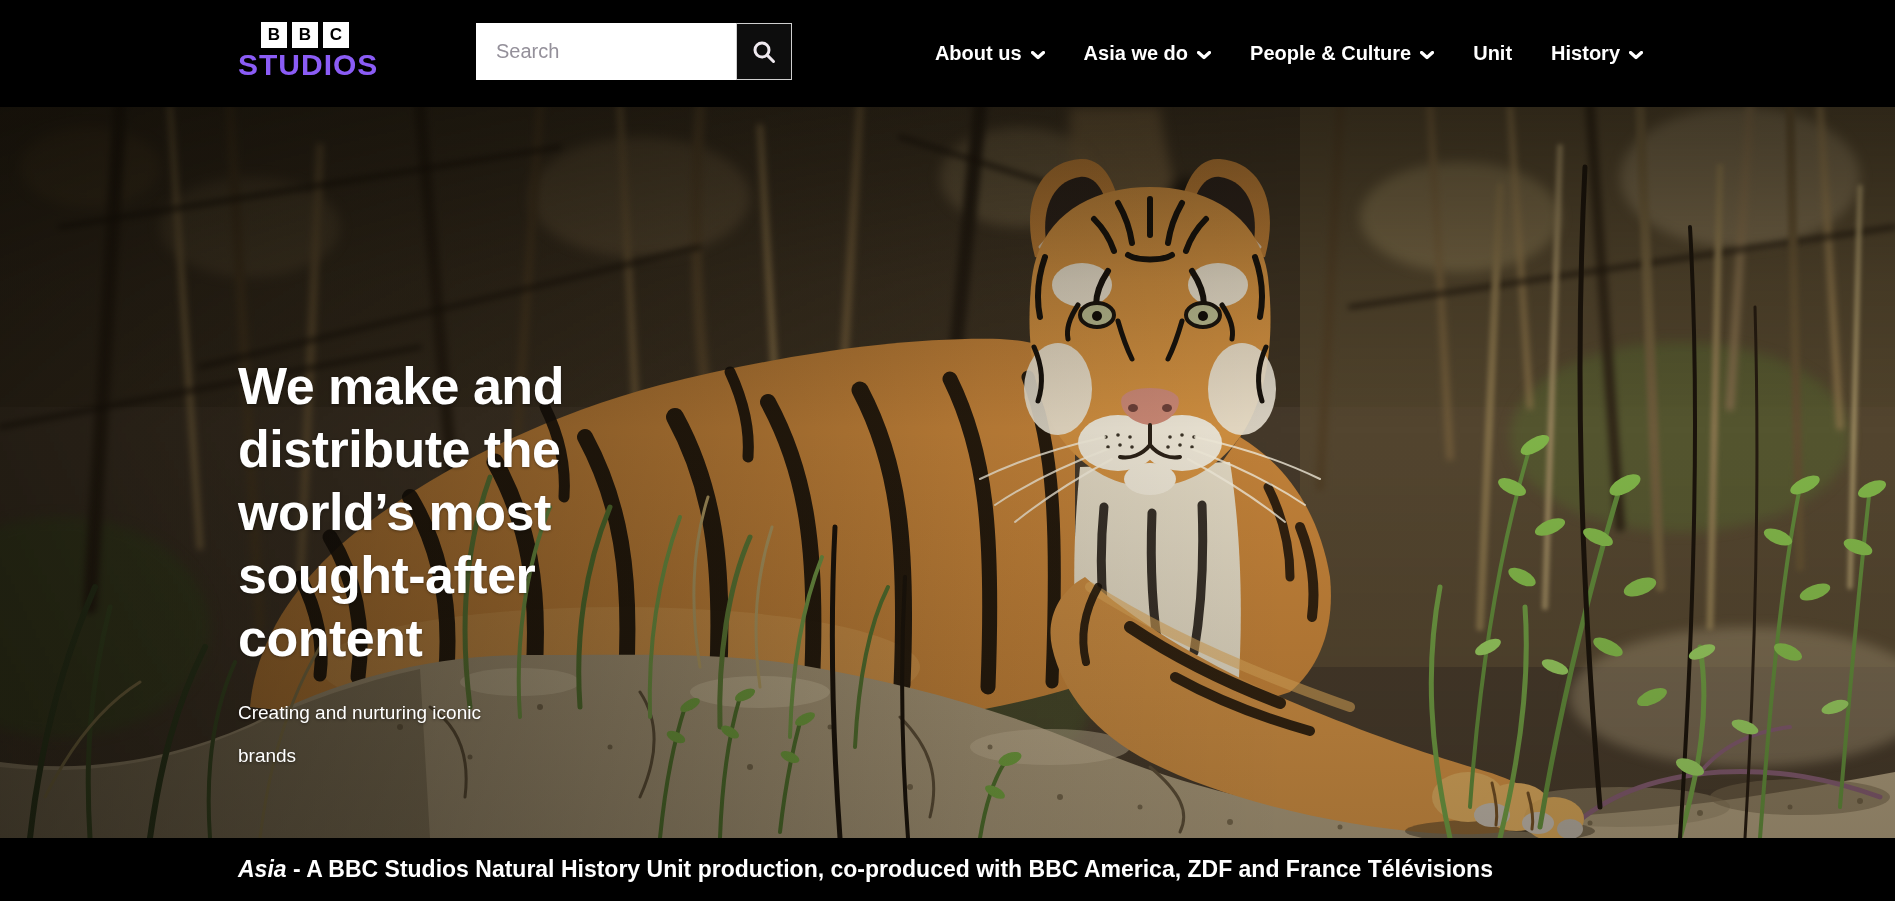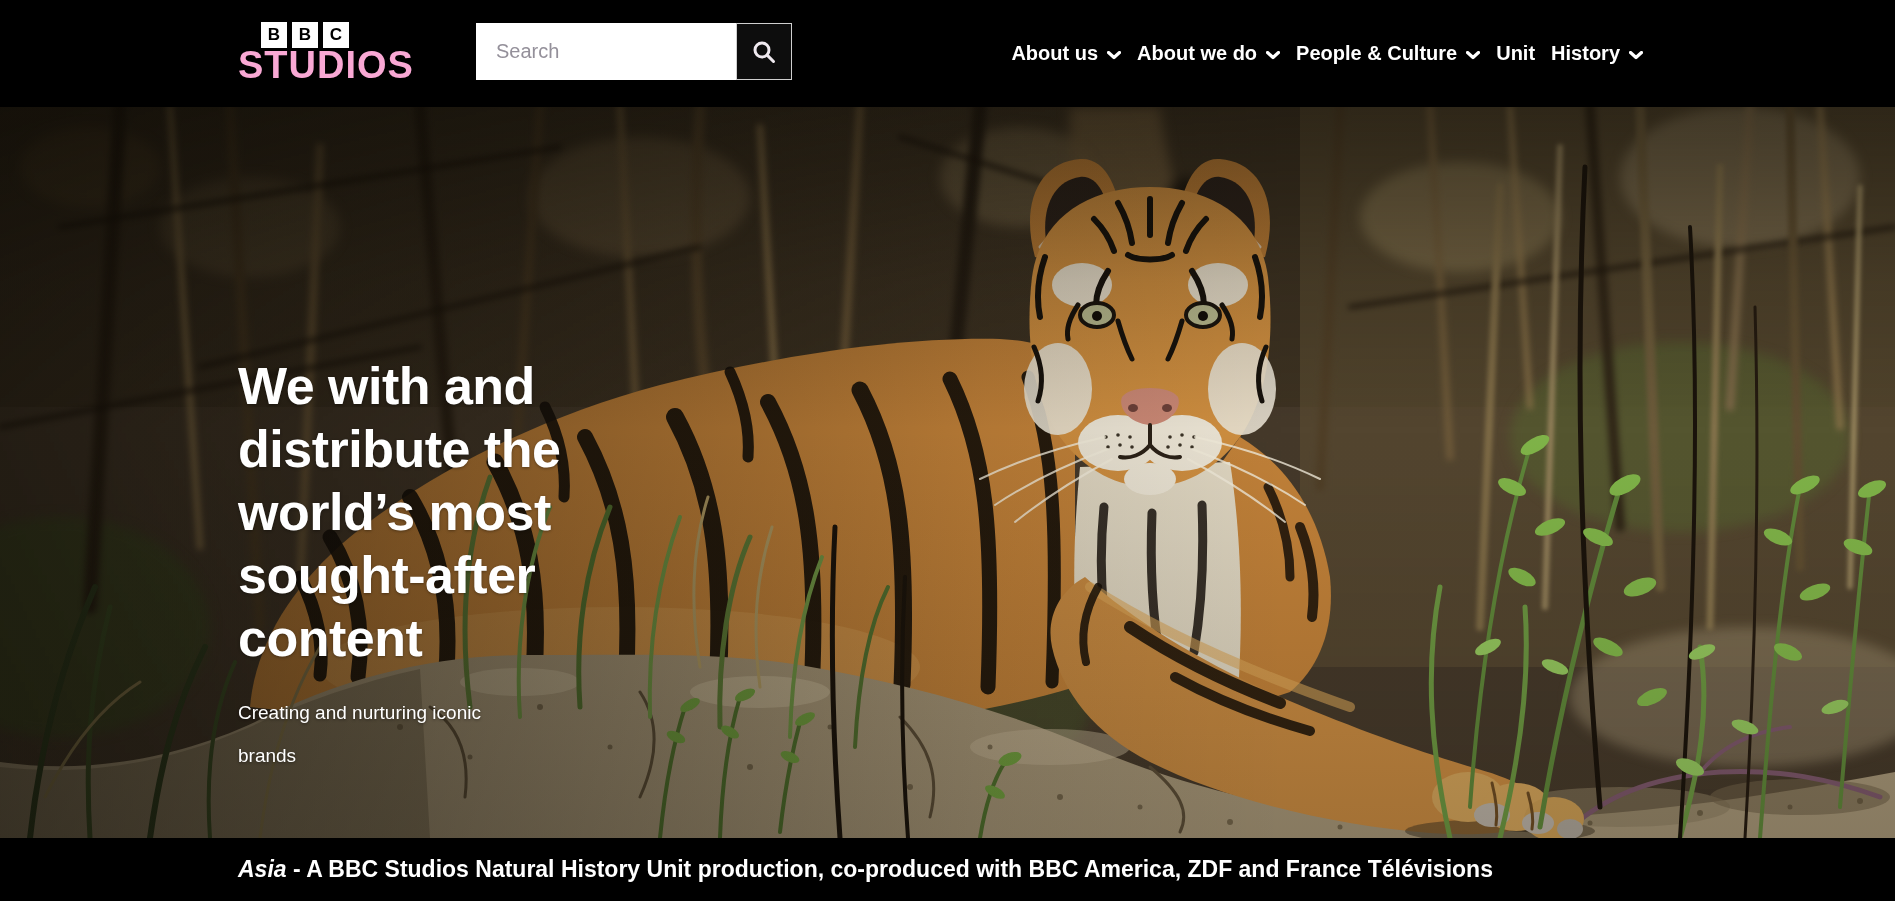--- a/index.html
+++ b/index.html
@@ -8,33 +8,33 @@
               font-family:"Liberation Sans", sans-serif; }
 
   
   .header { position:relative; width:1895px; height:107px; background:#000; z-index:5; }
 
   .brand { position:absolute; left:238px; top:22px; width:134px; cursor:pointer; }
   .brand-blocks { display:flex; justify-content:center; gap:5px; }
   .bbc-block { width:26px; height:26px; background:#fff; display:flex;
                align-items:center; justify-content:center;
                color:#000; font-weight:bold; font-size:17px; }
-  .brand-word { display:block; text-align:center; color:#f9a8d4; font-weight:bold;
-                font-size:38px; letter-spacing:1px; margin-top:1px; line-height:32px; }
+  .brand-word { display:block; text-align:center; color:#8b5cf6; font-weight:bold;
+                font-size:30px; letter-spacing:1px; margin-top:1px; line-height:32px; }
 
   .search { position:absolute; left:476px; top:23px; width:377px; height:57px; display:flex; }
   .search-input { width:260px; height:57px; border:none; outline:none; background:#fff;
                   padding:0 20px; font-size:20px; color:#222;
                   font-family:"Liberation Sans", sans-serif; }
   .search-input::placeholder { color:#94909a; }
   .search-btn { width:56px; height:57px; background:#0d0d0d; border:1px solid #cfcfcf;
                 display:flex; align-items:center; justify-content:center; cursor:pointer; }
 
   .nav { position:absolute; right:252px; top:0; height:107px;
-         display:flex; align-items:center; gap:16px; }
+         display:flex; align-items:center; gap:39px; }
   .nav-item { display:flex; align-items:center; gap:9px; color:#fff; font-weight:bold;
               font-size:20px; cursor:pointer; white-space:nowrap; }
   .chev { display:inline-block; margin-top:3px; }
 
   
   .hero { position:relative; width:1895px; height:731px; background:#443a28; overflow:hidden; }
   .hero svg { display:block; }
   .b6 { filter:blur(6px); }
   .b3 { filter:blur(3px); }
   .b2 { filter:blur(2px); }
@@ -83,21 +83,21 @@
   </div>
 
   <nav class="nav">
     <div class="nav-item">
       <span>About us</span>
       <svg class="chev" width="14" height="9" viewBox="0 0 14 9">
         <polyline points="1.5,1.5 7,6.5 12.5,1.5" fill="none" stroke="#fff" stroke-width="3.2" stroke-linecap="round" stroke-linejoin="round"></polyline>
       </svg>
     </div>
     <div class="nav-item">
-      <span>About we do</span>
+      <span>Asia we do</span>
       <svg class="chev" width="14" height="9" viewBox="0 0 14 9">
         <polyline points="1.5,1.5 7,6.5 12.5,1.5" fill="none" stroke="#fff" stroke-width="3.2" stroke-linecap="round" stroke-linejoin="round"></polyline>
       </svg>
     </div>
     <div class="nav-item">
       <span>People &amp; Culture</span>
       <svg class="chev" width="14" height="9" viewBox="0 0 14 9">
         <polyline points="1.5,1.5 7,6.5 12.5,1.5" fill="none" stroke="#fff" stroke-width="3.2" stroke-linecap="round" stroke-linejoin="round"></polyline>
       </svg>
     </div>
@@ -422,21 +422,21 @@
       <path d="M 150 731 C 160 660 175 600 205 540" stroke="#2f3d1f" stroke-width="6"></path>
       <path d="M 210 731 C 205 660 215 600 235 555" stroke="#3d4f26" stroke-width="4"></path>
       <path d="M 260 731 C 270 650 290 590 320 540" stroke="#8a7a4e" stroke-width="3"></path>
       <path d="M 45 690 C 70 640 100 600 140 575" stroke="#8a7a4e" stroke-width="3"></path>
     </g>
   </svg>
 
   <div class="hero-shade"></div>
 
   <div class="hero-copy">
-    <h1 class="hero-heading">We with and
+    <h1 class="hero-heading">We make and
 distribute the
 world’s most
 sought-after
 content</h1>
     <p class="hero-subheading">Creating and nurturing iconic
 brands</p>
   </div>
 </section>
 
 <footer class="caption-bar">

